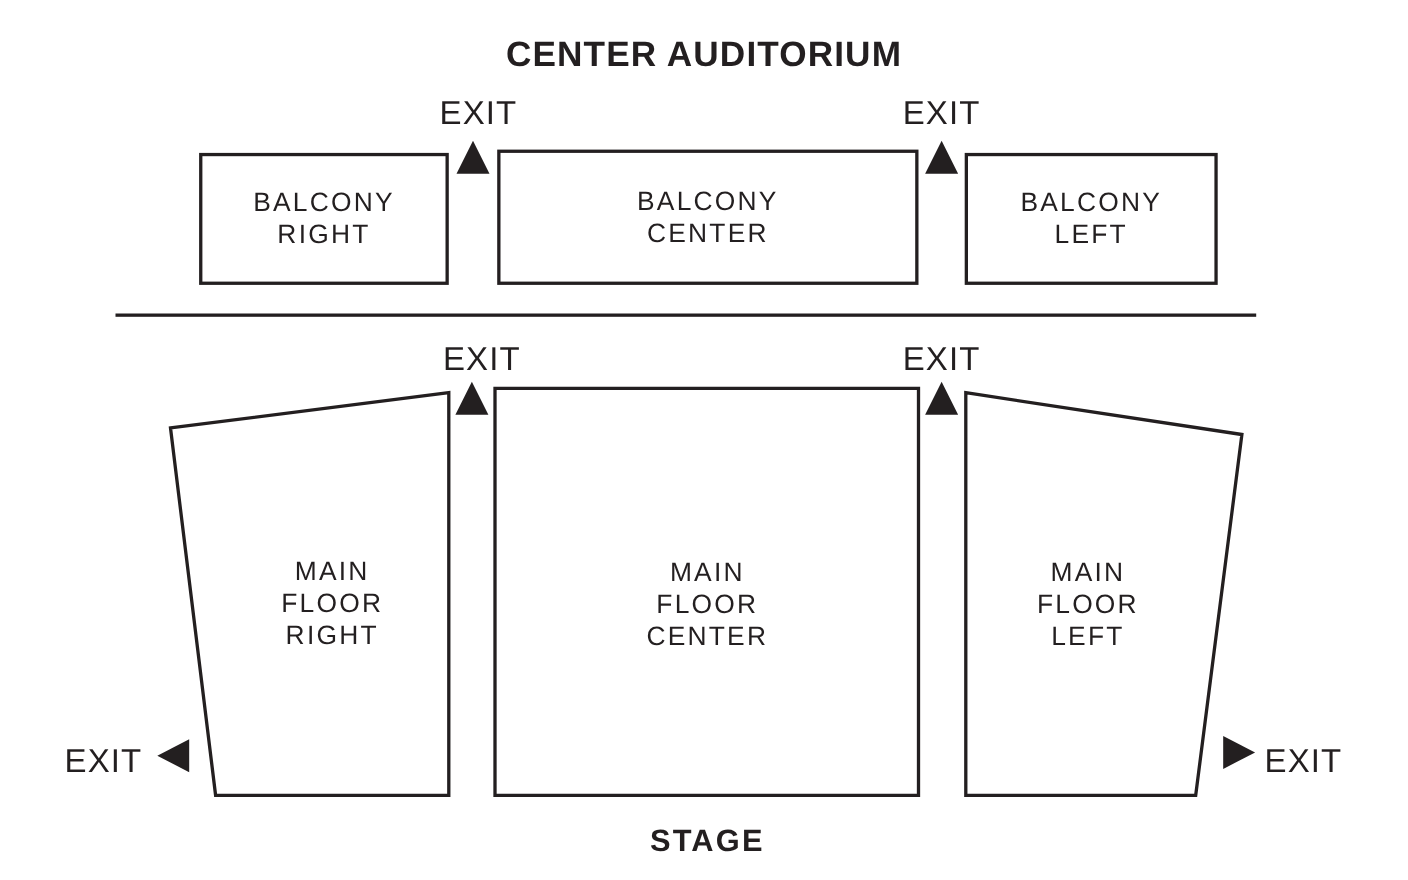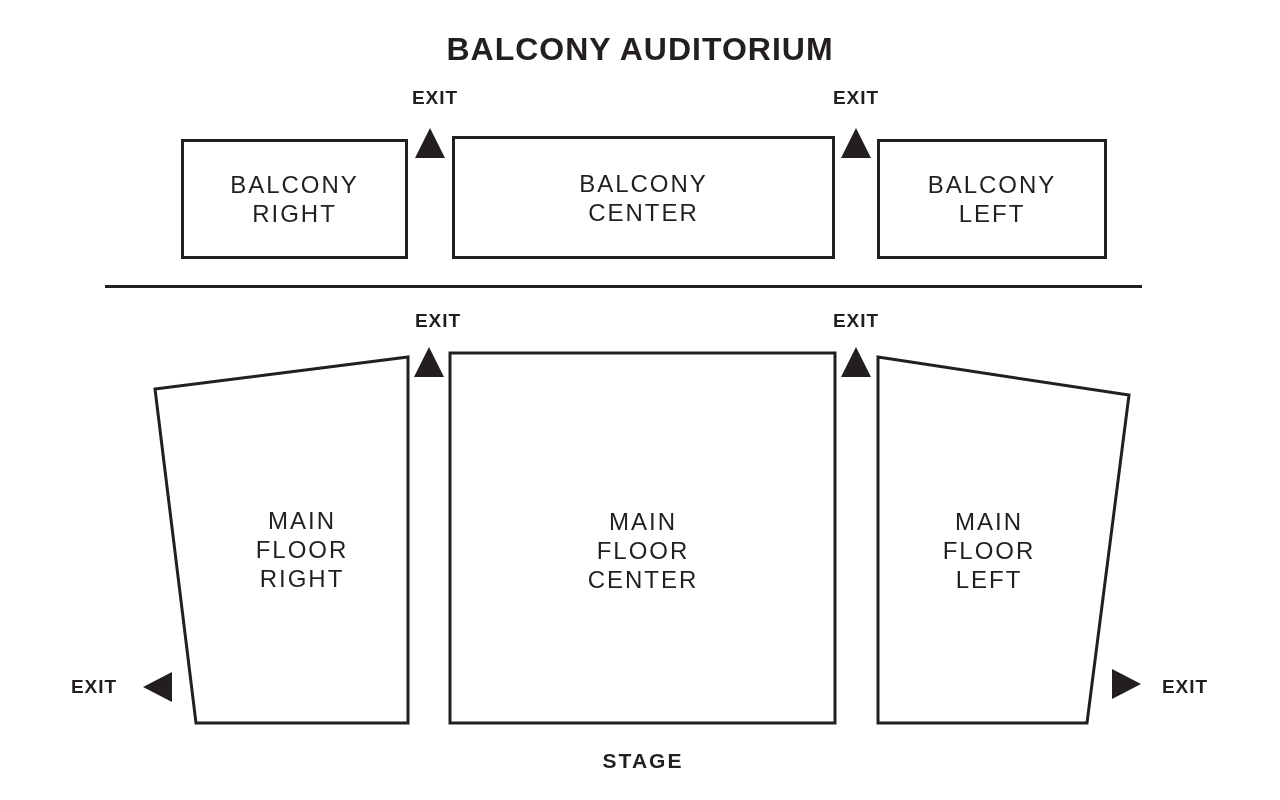--- a/index.html
+++ b/index.html
@@ -21,22 +21,22 @@
     text-align: center;
     font-size: 32px;
     font-weight: bold;
     letter-spacing: 1px;
     color: var(--ink);
   }
 
   .exit-label {
     position: absolute;
     transform: translateX(-50%);
-    font-size: 19px;
-    font-weight: bold;
+    font-size: 30px;
+    font-weight: normal;
     letter-spacing: 1px;
     color: var(--ink);
     white-space: nowrap;
   }
 
   .tri { position: absolute; width: 0; height: 0; }
   .tri-up {
     border-left: 15px solid transparent;
     border-right: 15px solid transparent;
     border-bottom: 30px solid var(--ink);
@@ -84,32 +84,32 @@
     background: var(--ink);
   }
 
   .shapes-svg { position: absolute; left: 0; top: 0; }
   .shapes-svg polygon { fill: var(--bg); stroke: var(--ink); stroke-width: 3; }
 
   .stage {
     position: absolute;
     left: 643px; top: 749px;
     transform: translateX(-50%);
-    font-size: 21px;
+    font-size: 28px;
     font-weight: bold;
     letter-spacing: 2px;
     color: var(--ink);
   }
 </style>
 </head>
 <body>
 
 <div class="canvas">
 
-  <div class="title">BALCONY AUDITORIUM</div>
+  <div class="title">CENTER AUDITORIUM</div>
 
   <div class="exit-label" style="left:435px; top:87px;">EXIT</div>
   <div class="exit-label" style="left:856px; top:87px;">EXIT</div>
   <div class="tri tri-up" style="left:415px; top:128px;"></div>
   <div class="tri tri-up" style="left:841px; top:128px;"></div>
 
   <div class="box" style="left:181px; top:139px; width:227px; height:120px;">
     <div class="section-label">
       <div>BALCONY</div>
       <div>RIGHT</div>

